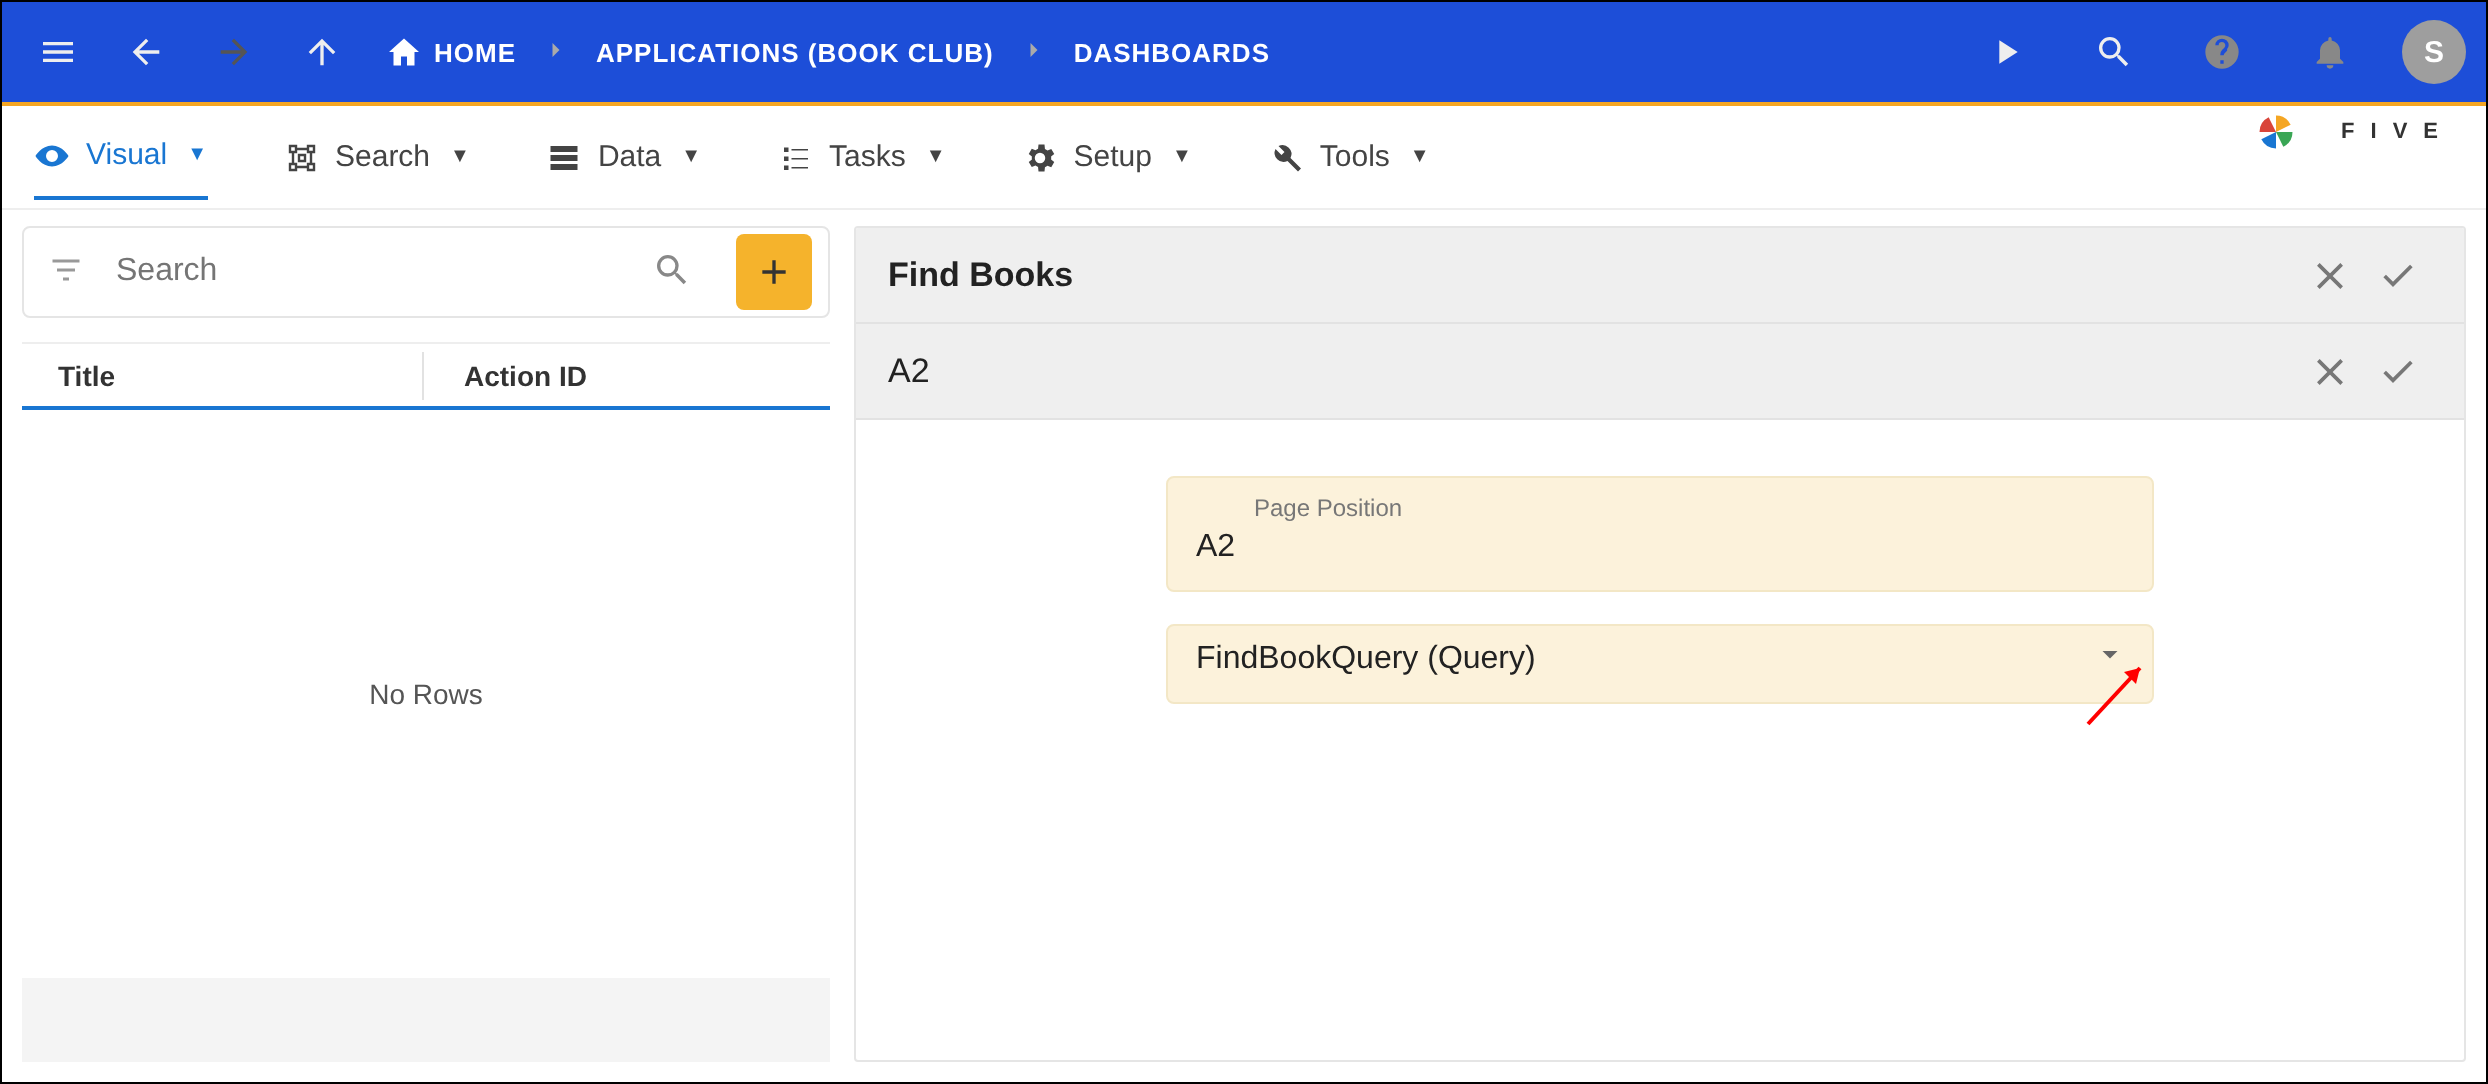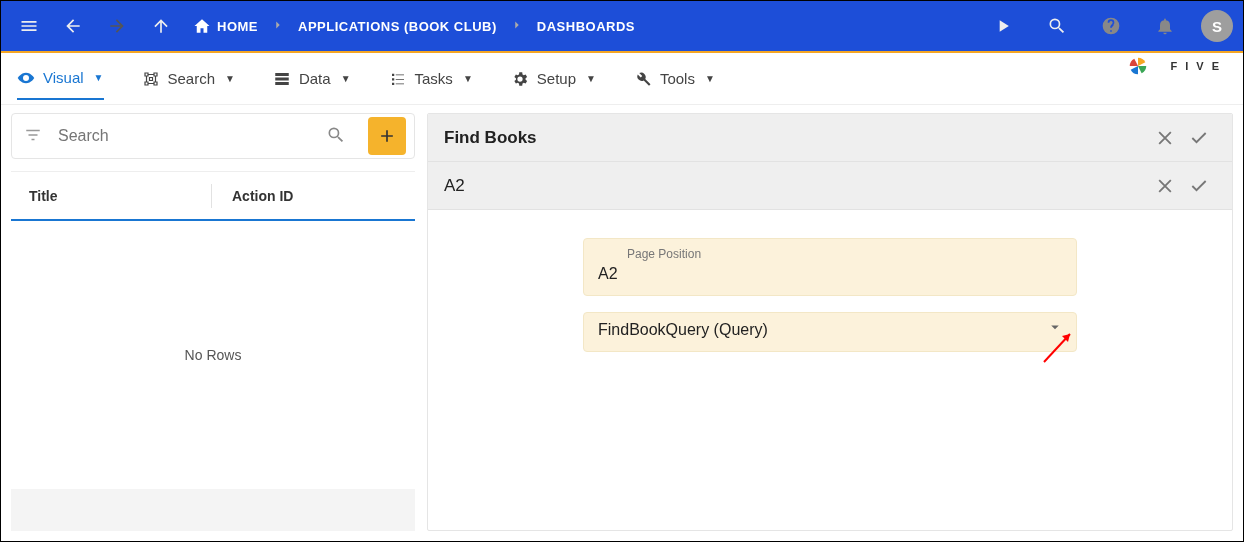--- a/index.html
+++ b/index.html
@@ -34,21 +34,21 @@
 
   
   .left-panel { width: 404px; display: flex; flex-direction: column; }
   .search-row { border: 1px solid #e5e5e5; border-radius: 4px; height: 46px; display: flex; align-items: center; padding: 0 8px 0 12px; gap: 16px; }
   .search-row .filter-ic { color: #888; }
   .search-row input { flex: 1; border: none; outline: none; font-size: 16px; color: #666; background: transparent; }
   .search-row .search-ic { color: #777; }
   .add-btn { width: 38px; height: 38px; border-radius: 4px; background: #f5b32c; display: flex; align-items: center; justify-content: center; cursor: pointer; margin-left: 6px; }
   .add-btn svg { fill: #333; width: 20px; height: 20px; }
 
-  .table-head { margin-top: 12px; border-top: 1px solid #eee; height: 48px; display: flex; align-items: center; font-weight: 700; color: #333; font-size: 14px; }
+  .table-head { margin-top: 12px; border-top: 1px solid #eee; height: 32px; display: flex; align-items: center; font-weight: 700; color: #333; font-size: 14px; }
   .col-title { width: 200px; padding-left: 18px; }
   .col-div { width: 1px; height: 24px; background: #e2e2e2; }
   .col-action { padding-left: 20px; }
   .table-underline { height: 2px; background: #1976d2; }
   .empty-rows { flex: 1; display: flex; align-items: center; justify-content: center; color: #555; font-size: 14px; }
   .left-footer { height: 42px; background: #f4f4f4; }
 
   
   .right-panel { flex: 1; display: flex; flex-direction: column; border: 1px solid #e5e5e5; border-radius: 2px; overflow: hidden; }
   .panel-header { height: 48px; background: #efefef; display: flex; align-items: center; padding: 0 16px; border-bottom: 1px solid #e2e2e2; }

